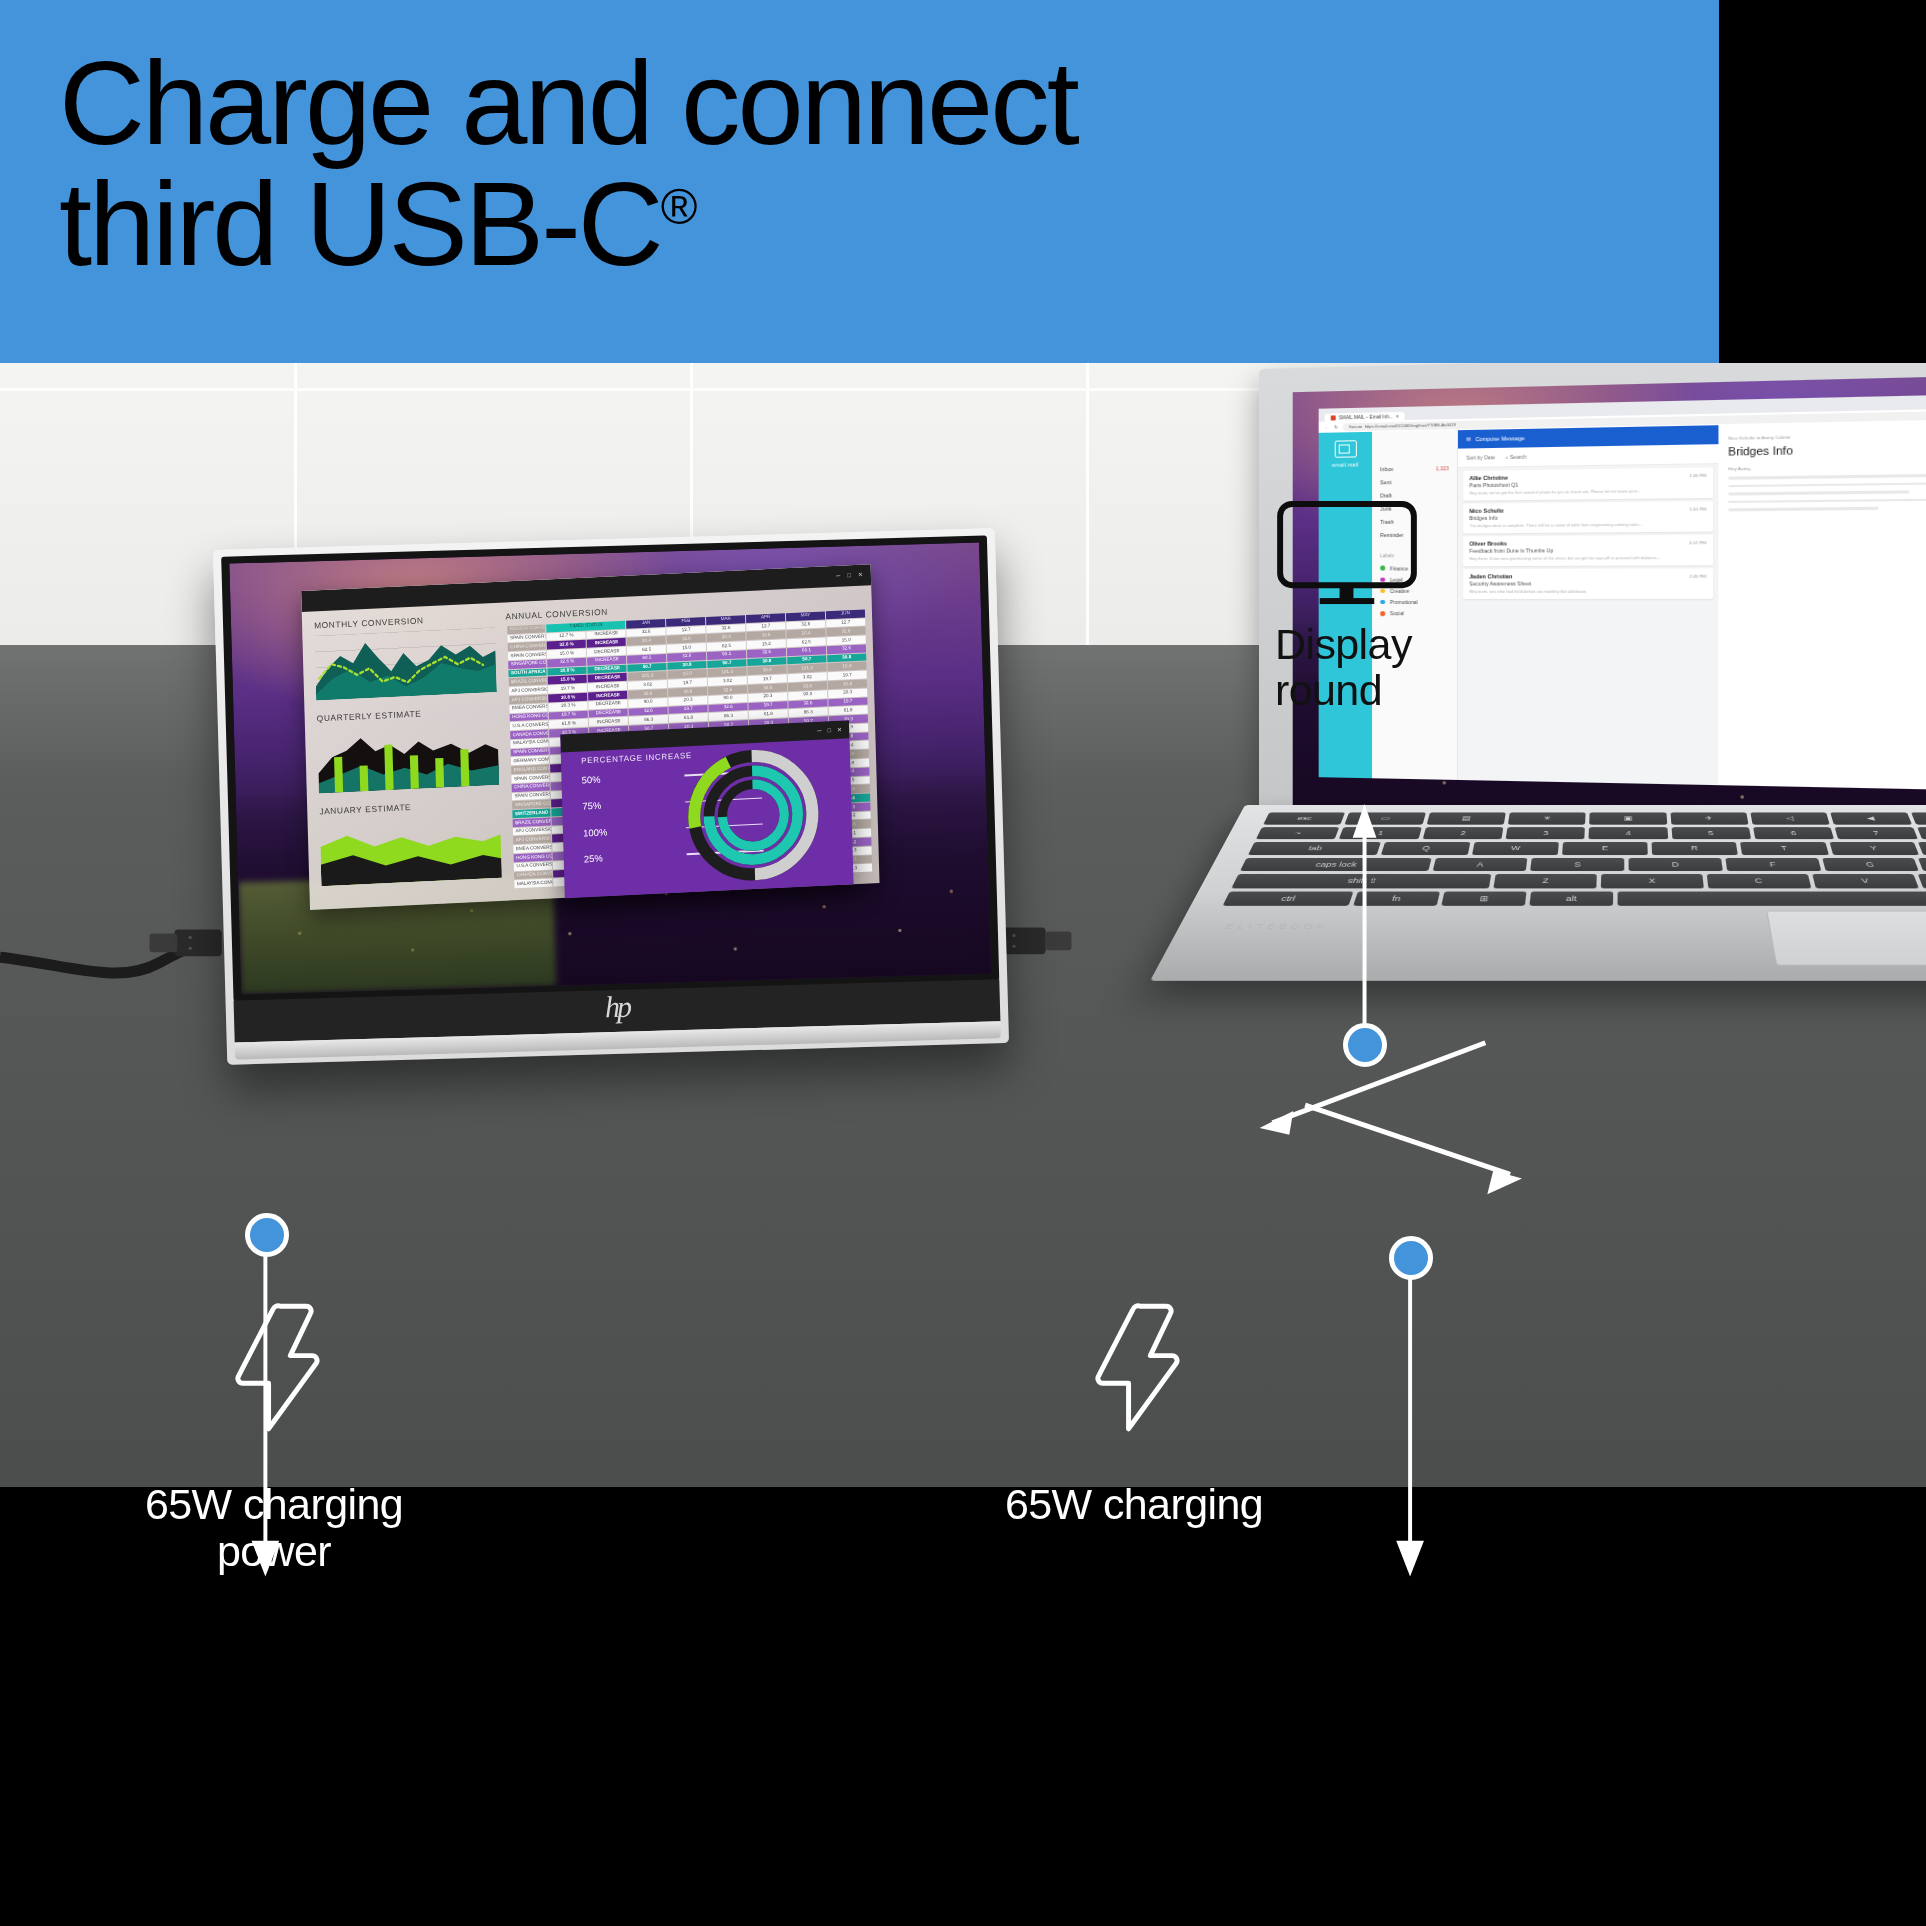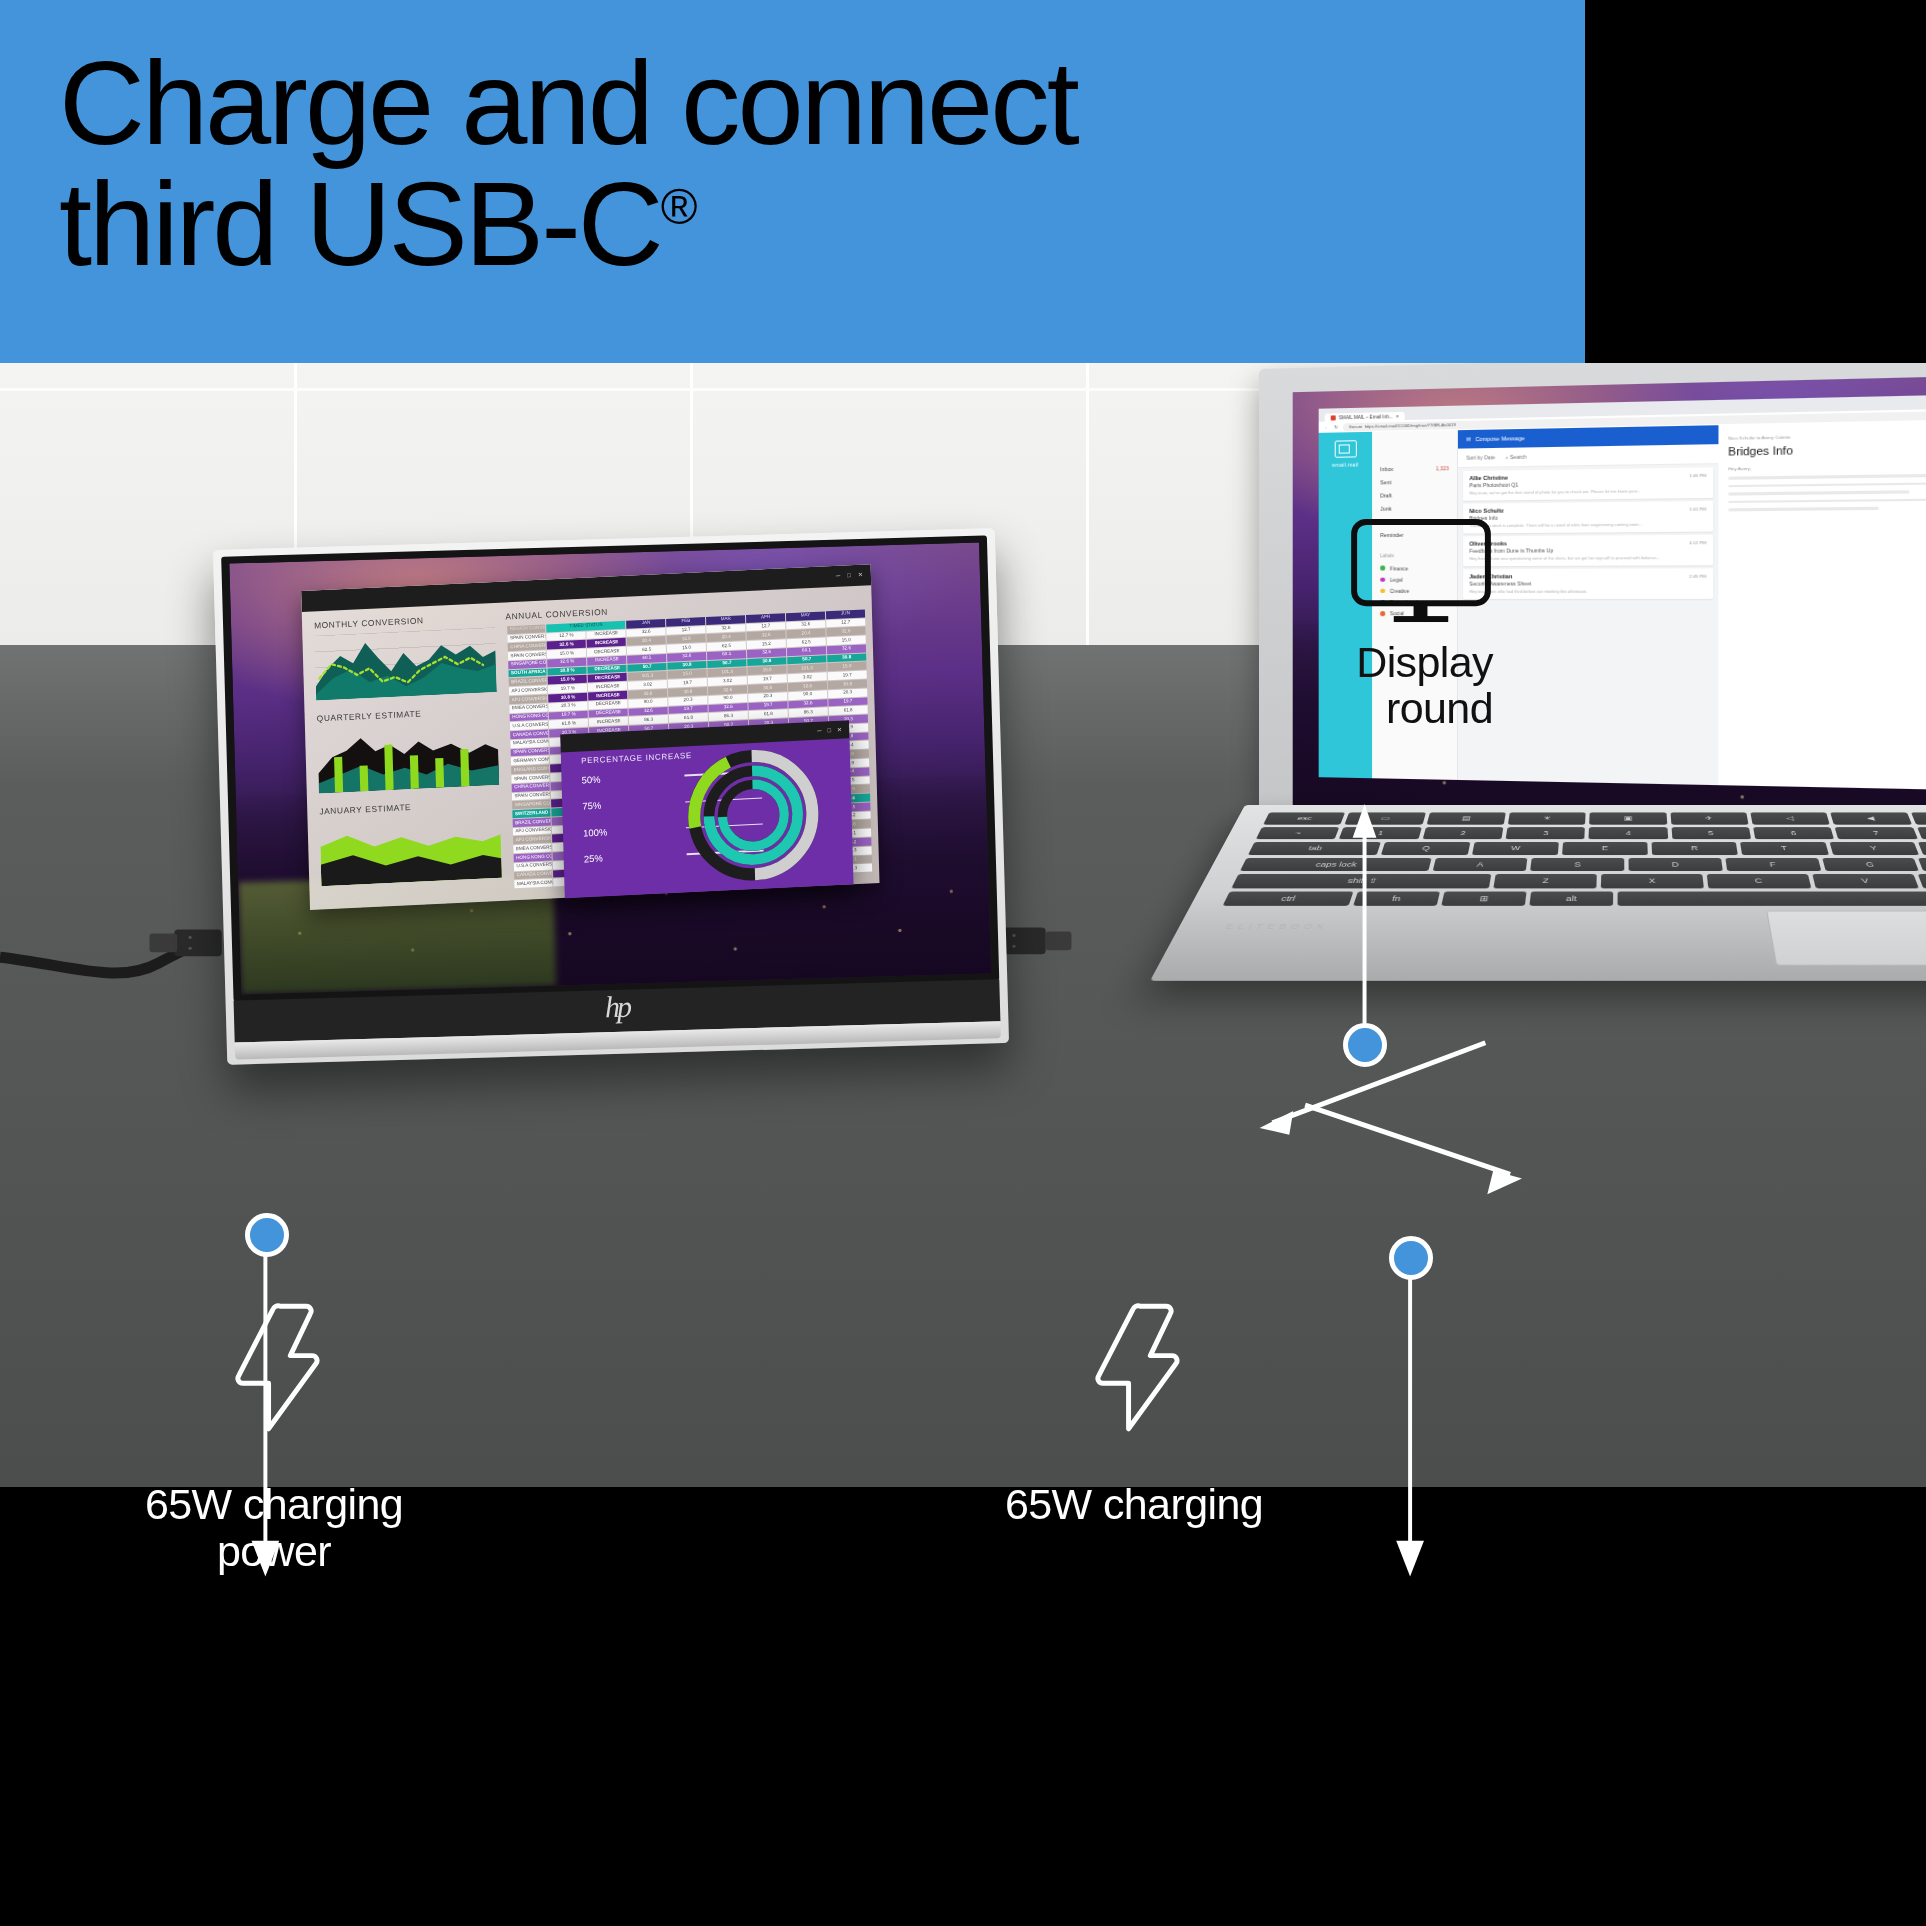--- a/index.html
+++ b/index.html
@@ -1,20 +1,20 @@
 <!DOCTYPE html>
 <html><head>
 <meta charset="utf-8">
 <style>
   html,body{margin:0;padding:0;background:#fff;}
   body{width:1927px;height:1927px;overflow:hidden;font-family:"Liberation Sans",sans-serif;}
   #stage{position:relative;width:1927px;height:1927px;overflow:hidden;background:#000;}
 
   
-  .header-band{position:absolute;left:0;top:0;width:1585px;height:363px;background:#4494dc;}
+  .header-band{position:absolute;left:0;top:0;width:1719px;height:363px;background:#4494dc;}
   .headline{position:absolute;left:59px;top:42px;width:1386px;color:#000;
     font-size:119px;line-height:1.02;font-weight:400;letter-spacing:-3px;
     font-family:"Liberation Sans",sans-serif;}
   .headline .l2{display:block;}
   .headline sup{font-size:.42em;vertical-align:super;letter-spacing:0;}
 
   
   .scene{position:absolute;left:0;top:363px;width:1927px;height:1124px;overflow:hidden;}
   .wall{position:absolute;left:0;top:0;width:1927px;height:282px;
     background:linear-gradient(#f4f4f2,#ececea);}
@@ -157,21 +157,21 @@
   .mw-read{flex:1.15;background:#fff;padding:10px 9px;min-width:0;}
   .mw-rhd{font-size:4.4px;color:#9c9c9c;}
   .mw-rtitle{font-size:11px;color:#1d1d1d;margin:4px 0 8px;}
   .mw-rline{height:2.6px;background:#e9e9e9;border-radius:2px;margin:5px 0;}
 
   
   .callout-svg{position:absolute;left:0;top:0;width:1927px;height:1927px;pointer-events:none;}
   .dot{position:absolute;width:44px;height:44px;border-radius:50%;background:#4494dc;
     border:5px solid #fff;box-sizing:border-box;}
 
-  .display-block{position:absolute;left:1275px;top:518px;width:218px;text-align:right;}
+  .display-block{position:absolute;left:1275px;top:500px;width:218px;text-align:left;}
   .mon-icon{width:144px;height:107px;margin:0 auto;}
   .display-txt{font-size:43px;color:#111;line-height:1.07;margin-top:10px;letter-spacing:-0.6px;}
 
   
   .bottom{position:absolute;left:0;top:1487px;width:1927px;height:440px;background:#000;}
   .bolt{width:91px;height:135px;}
   .blk{position:absolute;width:554px;text-align:center;color:#fff;}
   .blk.left{left:-3px;top:1277px;}
   .blk.right{left:857px;top:1277px;}
   .blk-ico{height:158px;display:flex;align-items:flex-end;justify-content:center;}

